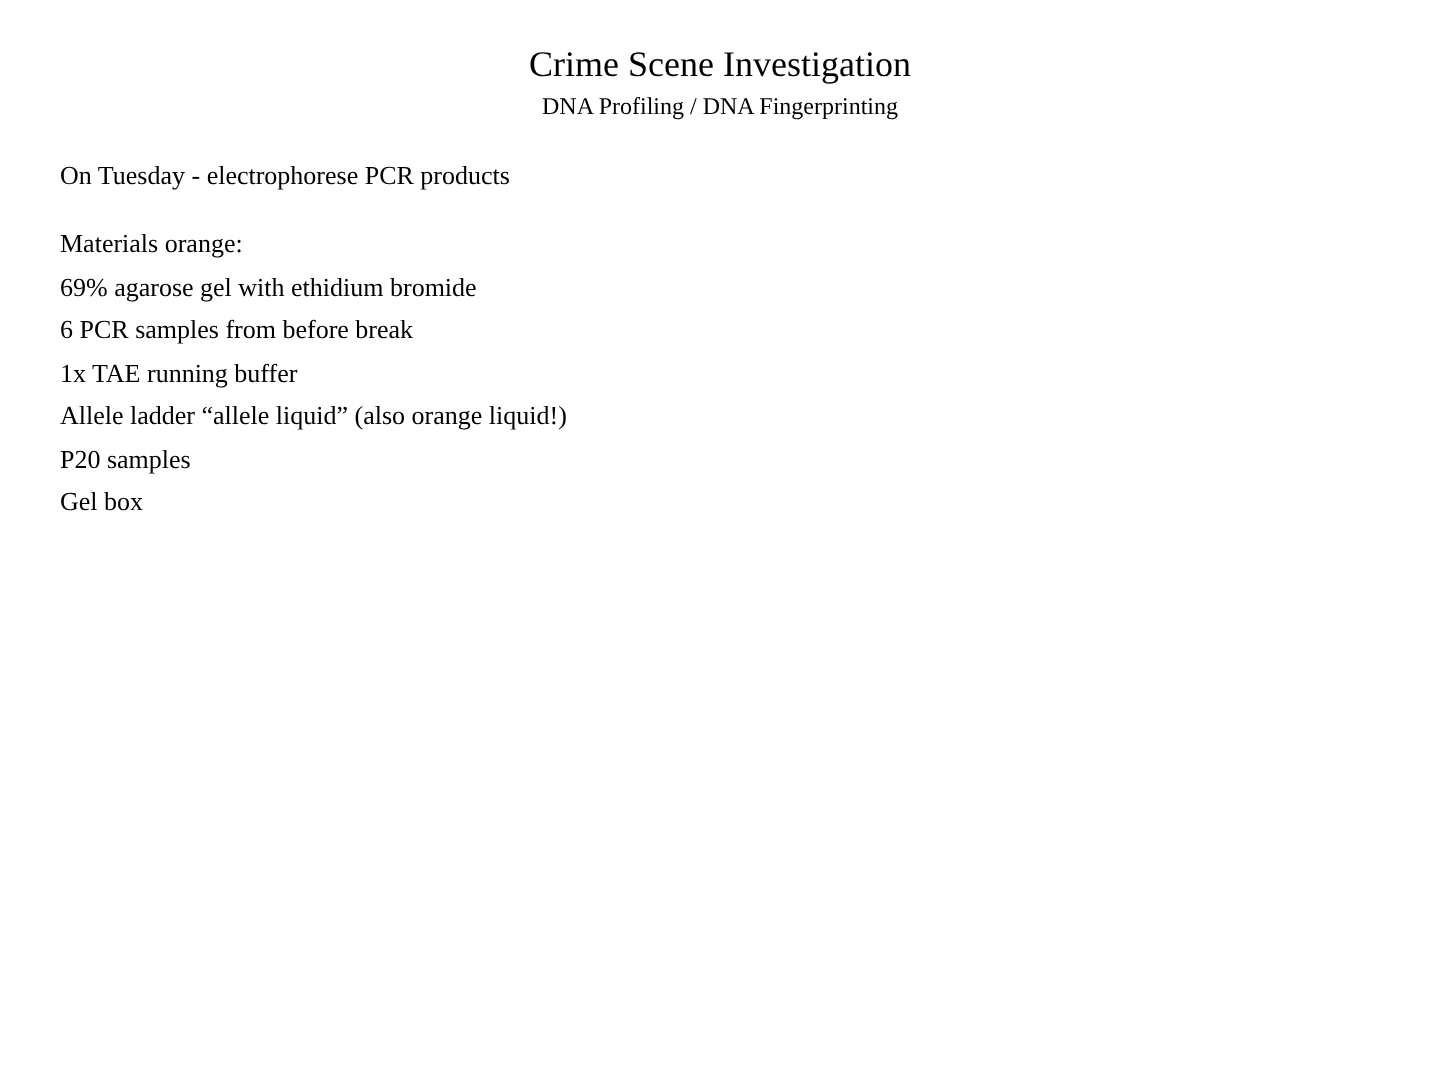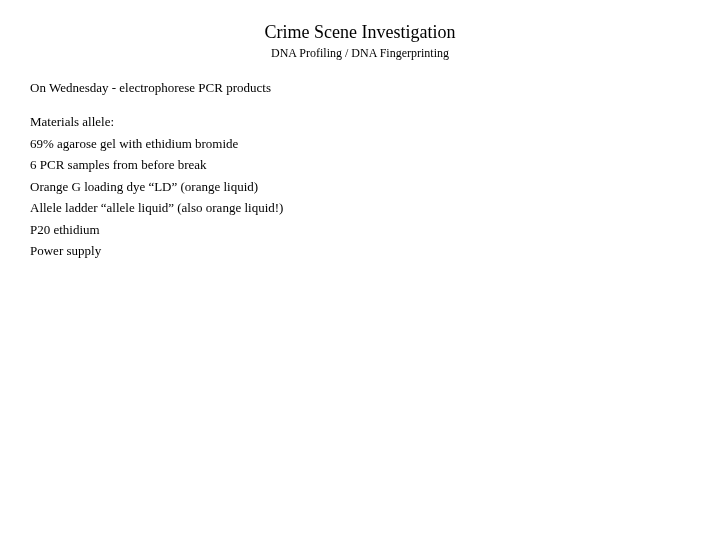--- a/index.html
+++ b/index.html
@@ -59,24 +59,24 @@
   </style>
 </head>
 <body>
 
 <div class="page">
   <div class="header">
     <div class="title-line1">Crime Scene Investigation</div>
     <div class="title-line2">DNA Profiling / DNA Fingerprinting</div>
   </div>
 
-  <div class="subtitle">On Wednesday - electrophorese PCR products</div>
+  <div class="subtitle">On Tuesday - electrophorese PCR products</div>
 
   <div class="materials-section">
-    <p>Materials allele:</p>
+    <p>Materials orange:</p>
     <p>69% agarose gel with ethidium bromide</p>
     <p>6 PCR samples from before break</p>
-    <p>Orange G loading dye “LD” (orange liquid)</p>
+    <p>1x TAE running buffer</p>
     <p>Allele ladder “allele liquid” (also orange liquid!)</p>
-    <p>P20 ethidium</p>
-    <p>Power supply</p>
+    <p>P20 samples</p>
+    <p>Gel box</p>
   </div>
 </div>
 
 </body></html>

